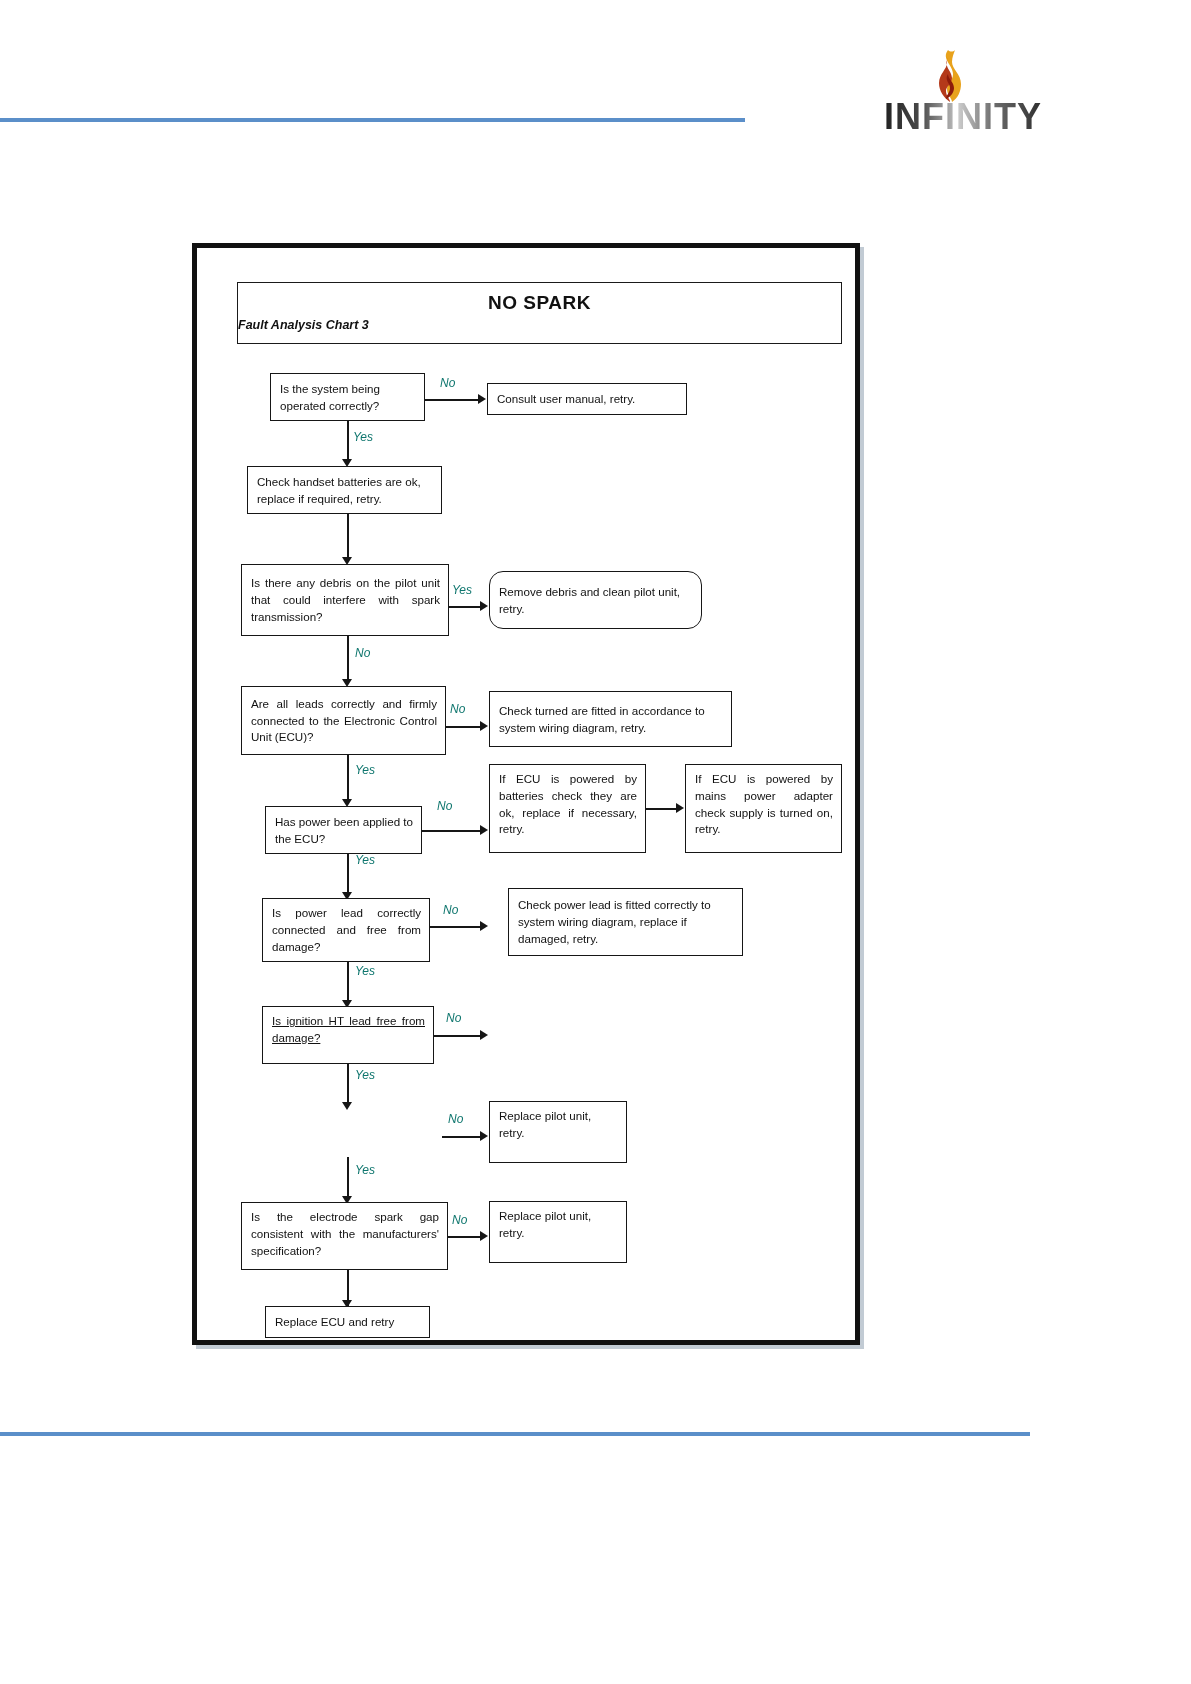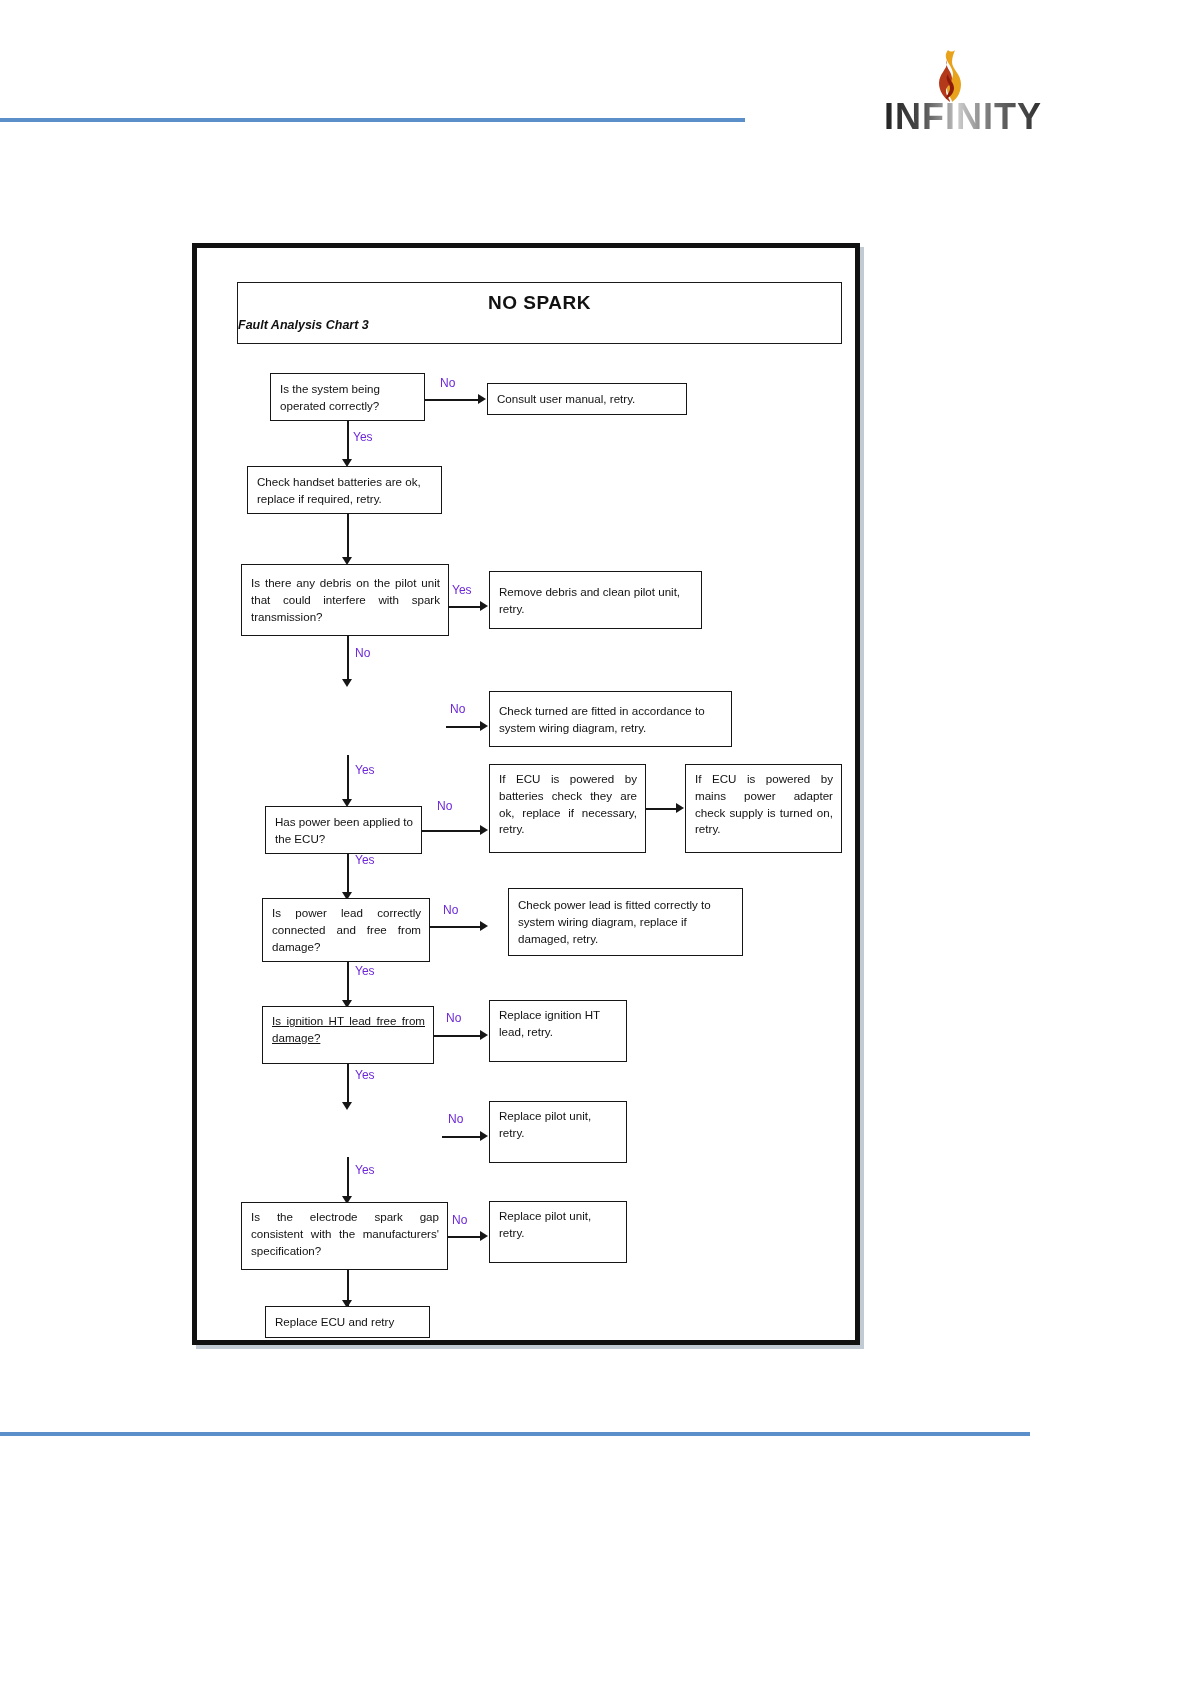--- a/index.html
+++ b/index.html
@@ -139,22 +139,23 @@
   .arrow-right {
     position: absolute;
     width: 0; height: 0;
     border-top: 5px solid transparent;
     border-bottom: 5px solid transparent;
     border-left: 8px solid #161616;
   }
   .elabel {
     position: absolute;
     font-size: 12px;
-    color: #6d28d9;
+    color: #0f766e;
     white-space: nowrap;
+    font-style: italic;
   }
 </style>
 </head>
 <body>
 
 <div class="page">
 
   <div class="header-rule"></div>
   <div class="footer-rule"></div>
 
@@ -194,32 +195,35 @@
       <p>Check handset batteries are ok, replace if required, retry.</p>
     </div>
 
     <div class="vline" style="left:150px; top:266px; height:47px;"></div>
     <div class="arrow-down" style="left:145px; top:309px;"></div>
 
     <div class="fbox just center-v" style="left:44px; top:316px; width:208px; height:72px;">
       <p>Is there any debris on the pilot unit that could interfere with spark transmission?</p>
     </div>
 
-    <div class="fbox center-v" style="left:292px; top:323px; width:213px; height:58px;">
+    <div class="fbox center-v" style="left:292px; top:323px; width:213px; height:58px;border-radius:14px;">
       <p>Remove debris and clean pilot unit, retry.</p>
     </div>
 
     <div class="hline" style="left:252px; top:358px; width:32px;"></div>
     <div class="arrow-right" style="left:283px; top:353px;"></div>
     <div class="elabel" style="left:255px; top:335px;">Yes</div>
 
     <div class="vline" style="left:150px; top:388px; height:47px;"></div>
     <div class="arrow-down" style="left:145px; top:431px;"></div>
     <div class="elabel" style="left:158px; top:398px;">No</div>
 
+    <div class="fbox just center-v" style="left:44px; top:438px; width:205px; height:69px;">
+      <p>Are all leads correctly and firmly connected to the Electronic Control Unit (ECU)?</p>
+    </div>
 
     <div class="fbox center-v" style="left:292px; top:443px; width:243px; height:56px;">
       <p>Check turned are fitted in accordance to system wiring diagram, retry.</p>
     </div>
 
     <div class="hline" style="left:249px; top:478px; width:35px;"></div>
     <div class="arrow-right" style="left:283px; top:473px;"></div>
     <div class="elabel" style="left:253px; top:454px;">No</div>
 
     <div class="vline" style="left:150px; top:507px; height:48px;"></div>
@@ -262,23 +266,20 @@
     <div class="elabel" style="left:246px; top:655px;">No</div>
 
     <div class="vline" style="left:150px; top:714px; height:42px;"></div>
     <div class="arrow-down" style="left:145px; top:752px;"></div>
     <div class="elabel" style="left:158px; top:716px;">Yes</div>
 
     <div class="fbox just" style="left:65px; top:758px; width:172px; height:58px;text-decoration:underline;">
       <p>Is ignition HT lead free from damage?</p>
     </div>
 
-    <div class="fbox" style="left:292px; top:752px; width:138px; height:62px;">
-      <p>Replace ignition HT lead, retry.</p>
-    </div>
 
     <div class="hline" style="left:237px; top:787px; width:47px;"></div>
     <div class="arrow-right" style="left:283px; top:782px;"></div>
     <div class="elabel" style="left:249px; top:763px;">No</div>
 
     <div class="vline" style="left:150px; top:816px; height:42px;"></div>
     <div class="arrow-down" style="left:145px; top:854px;"></div>
     <div class="elabel" style="left:158px; top:820px;">Yes</div>
 
 

